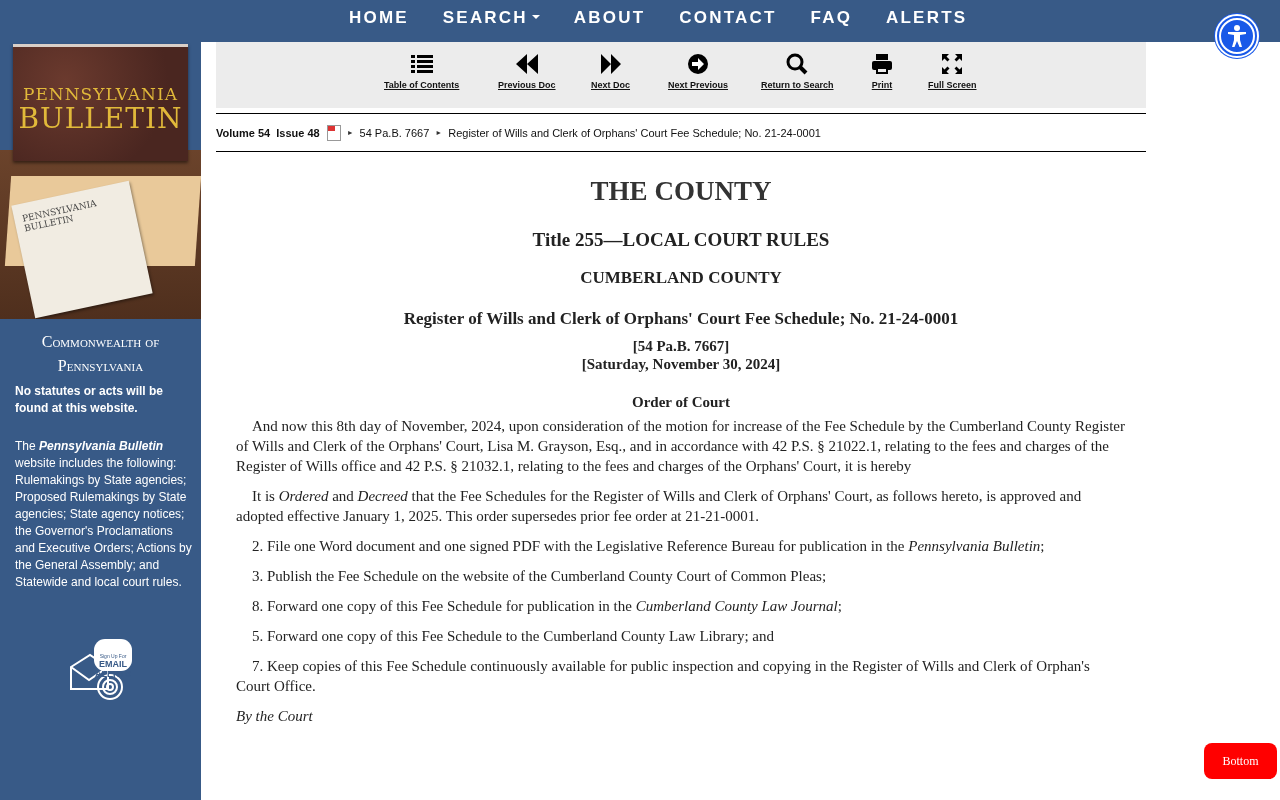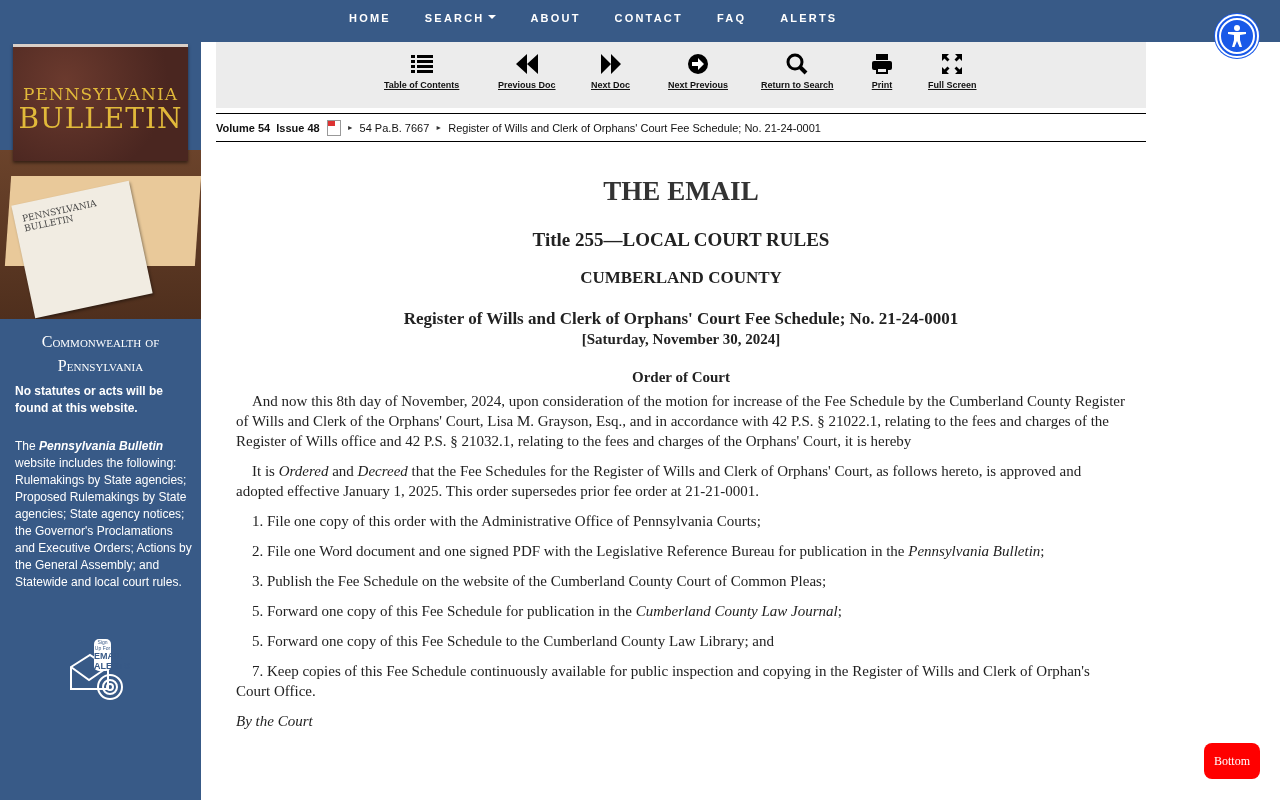--- a/index.html
+++ b/index.html
@@ -2,21 +2,21 @@
 <html><head>
 <meta charset="utf-8">
 <style>
   * { box-sizing: border-box; margin: 0; padding: 0; }
   html, body { width: 1280px; height: 800px; overflow: hidden; background: #fff; }
   body { position: relative; font-family: "Liberation Serif", serif; color: #222; }
 
   
   .topnav { position: absolute; left: 0; top: 0; width: 1280px; height: 42px; background: #385a87; }
   .topnav ul { list-style: none; display: flex; position: absolute; left: 349px; top: 0; height: 36px; align-items: center; }
-  .topnav li { font-family: "Liberation Sans", sans-serif; font-weight: bold; color: #fff; font-size: 11px; letter-spacing: 2.2px; margin-right: 34px; white-space: nowrap; }
+  .topnav li { font-family: "Liberation Sans", sans-serif; font-weight: bold; color: #fff; font-size: 17px; letter-spacing: 2.2px; margin-right: 34px; white-space: nowrap; }
   .topnav li .caret { display: inline-block; width: 0; height: 0; border-left: 4px solid transparent; border-right: 4px solid transparent; border-top: 4px solid #fff; vertical-align: middle; margin-left: 4px; position: relative; top: -2px; }
 
   .a11y-btn { position: absolute; left: 1215px; top: 14px; width: 44px; height: 44px; border-radius: 50%; background: #1959e8; border: 2px solid #fff; box-shadow: 0 0 0 1px #1959e8; display: flex; align-items: center; justify-content: center; z-index: 5; }
   .a11y-btn .ring { width: 36px; height: 36px; border-radius: 50%; border: 2px solid #fff; display: flex; align-items: center; justify-content: center; }
 
   
   .sidebar { position: absolute; left: 0; top: 42px; width: 201px; height: 758px; background: #385a87; }
   .logo { position: absolute; left: 0; top: 0; width: 201px; height: 277px; background: #6a4a34; overflow: hidden; }
   .logo .sky { position: absolute; left: 0; top: 0; width: 201px; height: 108px; background: #385a87; }
   .logo .plaque { position: absolute; left: 13px; top: 2px; width: 175px; height: 117px; background: radial-gradient(circle at 30% 30%, #6b3a2e, #4a2620 70%); border-top: 3px solid #d9cfc8; box-shadow: 0 2px 3px rgba(0,0,0,.5); }
@@ -25,48 +25,48 @@
   .logo .table { position: absolute; left: 0; top: 108px; width: 201px; height: 169px; background: linear-gradient(180deg, #6b432b, #4f2f1d); }
   .logo .paper1 { position: absolute; left: 8px; top: 134px; width: 190px; height: 90px; background: #e9c99a; transform: skewX(-4deg); }
   .logo .paper2 { position: absolute; left: 22px; top: 150px; width: 120px; height: 115px; background: #f1ece2; transform: rotate(-12deg); box-shadow: 1px 2px 3px rgba(0,0,0,.4); }
   .logo .paper2 span { position: absolute; top: 10px; left: 8px; font-size: 9px; color: #444; font-family: "DejaVu Serif", serif; }
 
   .side-heading { position: absolute; left: 0; top: 288px; width: 201px; text-align: center; color: #fff; font-family: "Liberation Serif", serif; font-size: 16px; line-height: 24px; font-variant: small-caps; }
   .side-note { position: absolute; left: 15px; top: 341px; width: 176px; color: #fff; font-family: "Liberation Sans", sans-serif; font-size: 12px; line-height: 17px; font-weight: bold; }
   .side-desc { position: absolute; left: 15px; top: 396px; width: 180px; color: #fff; font-family: "Liberation Sans", sans-serif; font-size: 12px; line-height: 17px; }
   .side-desc i { font-weight: bold; }
   .email-alerts { position: absolute; left: 68px; top: 597px; width: 66px; height: 62px; }
-  .email-alerts .badge { position: absolute; left: 26px; top: 0px; width: 17px; height: 32px; background: #fff; border-radius: 5px; color: #385a87; font-family: "Liberation Sans", sans-serif; font-weight: bold; font-size: 9px; line-height: 10px; text-align: center; padding-top: 0; }
+  .email-alerts .badge { position: absolute; left: 26px; top: 0px; width: 38px; height: 32px; background: #fff; border-radius: 11px; color: #385a87; font-family: "Liberation Sans", sans-serif; font-weight: bold; font-size: 9px; line-height: 10px; text-align: center; padding-top: 14px; }
   .email-alerts .badge .small { font-size: 5px; font-weight: normal; line-height: 6px; display: block; }
 
   
   .toolbar { position: absolute; left: 216px; top: 42px; width: 930px; height: 66px; background: #ececec; }
   .tool { position: absolute; top: 10px; text-align: center; font-family: "Liberation Sans", sans-serif; font-weight: bold; font-size: 9px; color: #111; white-space: nowrap; text-decoration: underline; }
   .tool .ico { height: 24px; display: flex; align-items: center; justify-content: center; margin-bottom: 4px; }
 
   
-  .crumb { position: absolute; left: 216px; top: 113px; width: 930px; height: 29px; border-top: 1px solid #000; border-bottom: 1px solid #000; font-family: "Liberation Sans", sans-serif; font-size: 11px; color: #111; display: flex; align-items: center; }
+  .crumb { position: absolute; left: 216px; top: 113px; width: 930px; height: 39px; border-top: 1px solid #000; border-bottom: 1px solid #000; font-family: "Liberation Sans", sans-serif; font-size: 11px; color: #111; display: flex; align-items: center; }
   .crumb b { font-weight: bold; margin-right: 6px; }
   .crumb .sep { font-size: 7px; margin: 0 6px; color: #333; }
   .crumb .pdf { display: inline-block; width: 14px; height: 16px; border: 1px solid #999; background: #fff; position: relative; margin-left: 1px; }
   .crumb .pdf::before { content: ""; position: absolute; top: 0; left: 0; width: 7px; height: 5px; background: #d33; }
 
   
   .doc { position: absolute; left: 236px; top: 170px; width: 890px; }
   .h1 { text-align: center; font-size: 27px; font-weight: bold; color: #333; height: 46px; line-height: 42px; }
   .h2 { text-align: center; font-size: 19px; font-weight: bold; color: #222; margin-top: 12px; line-height: 24px; }
   .h3 { text-align: center; font-size: 17px; font-weight: bold; color: #222; margin-top: 16px; line-height: 20px; }
   .h4 { text-align: center; font-size: 17px; font-weight: bold; color: #222; margin-top: 20px; line-height: 22px; }
   .cite { text-align: center; font-size: 15px; font-weight: bold; color: #222; margin-top: 7px; line-height: 18px; }
   .order { text-align: center; font-size: 15px; font-weight: bold; color: #222; margin-top: 19px; line-height: 20px; }
   .p { font-size: 15px; line-height: 20px; color: #222; text-indent: 16px; margin-top: 10px; }
   .p.first { margin-top: 4px; }
   .sig { font-size: 15px; line-height: 20px; font-style: italic; margin-top: 10px; }
 
-  .bottom-btn { position: absolute; left: 1204px; top: 743px; width: 56px; height: 36px; background: #ff0000; border-radius: 8px; color: #fff; font-family: "Liberation Serif", serif; font-size: 12px; display: flex; align-items: center; justify-content: center; }
+  .bottom-btn { position: absolute; left: 1204px; top: 743px; width: 73px; height: 36px; background: #ff0000; border-radius: 8px; color: #fff; font-family: "Liberation Serif", serif; font-size: 12px; display: flex; align-items: center; justify-content: center; }
 </style>
 </head>
 <body>
 
 <nav class="topnav">
   <ul>
     <li>HOME</li>
     <li><span>SEARCH</span><span class="caret"></span></li>
     <li>ABOUT</li>
     <li>CONTACT</li>
@@ -197,31 +197,31 @@
   <b>Volume 54</b>
   <b>Issue 48</b>
   <span class="pdf"></span>
   <span class="sep">►</span>
   <span>54 Pa.B. 7667</span>
   <span class="sep">►</span>
   <span>Register of Wills and Clerk of Orphans' Court Fee Schedule; No. 21-24-0001</span>
 </div>
 
 <main class="doc">
-  <div class="h1">THE EMAIL</div>
+  <div class="h1">THE COUNTY</div>
   <div class="h2">Title 255—LOCAL COURT RULES</div>
   <div class="h3">CUMBERLAND COUNTY</div>
   <div class="h4">Register of Wills and Clerk of Orphans' Court Fee Schedule; No. 21-24-0001</div>
+  <div class="cite">[54 Pa.B. 7667]</div>
   <div class="cite" style="margin-top:0">[Saturday, November 30, 2024]</div>
   <div class="order">Order of Court</div>
 
   <p class="p first">And now this 8th day of November, 2024, upon consideration of the motion for increase of the Fee Schedule by the Cumberland County Register of Wills and Clerk of the Orphans' Court, Lisa M. Grayson, Esq., and in accordance with 42 P.S. §  21022.1, relating to the fees and charges of the Register of Wills office and 42 P.S. §  21032.1, relating to the fees and charges of the Orphans' Court, it is hereby</p>
   <p class="p"><span>It is </span><i>Ordered</i><span> and </span><i>Decreed</i><span> that the Fee Schedules for the Register of Wills and Clerk of Orphans' Court, as follows hereto, is approved and adopted effective January 1, 2025. This order supersedes prior fee order at 21-21-0001.</span></p>
-  <p class="p">1.  File one copy of this order with the Administrative Office of Pennsylvania Courts;</p>
   <p class="p"><span>2.  File one Word document and one signed PDF with the Legislative Reference Bureau for publication in the </span><i>Pennsylvania Bulletin</i><span>;</span></p>
   <p class="p">3.  Publish the Fee Schedule on the website of the Cumberland County Court of Common Pleas;</p>
-  <p class="p"><span>5.  Forward one copy of this Fee Schedule for publication in the </span><i>Cumberland County Law Journal</i><span>;</span></p>
+  <p class="p"><span>8.  Forward one copy of this Fee Schedule for publication in the </span><i>Cumberland County Law Journal</i><span>;</span></p>
   <p class="p">5.  Forward one copy of this Fee Schedule to the Cumberland County Law Library; and</p>
   <p class="p">7.  Keep copies of this Fee Schedule continuously available for public inspection and copying in the Register of Wills and Clerk of Orphan's Court Office.</p>
   <p class="sig">By the Court</p>
 </main>
 
 <div class="bottom-btn">Bottom</div>
 
 </body></html>

